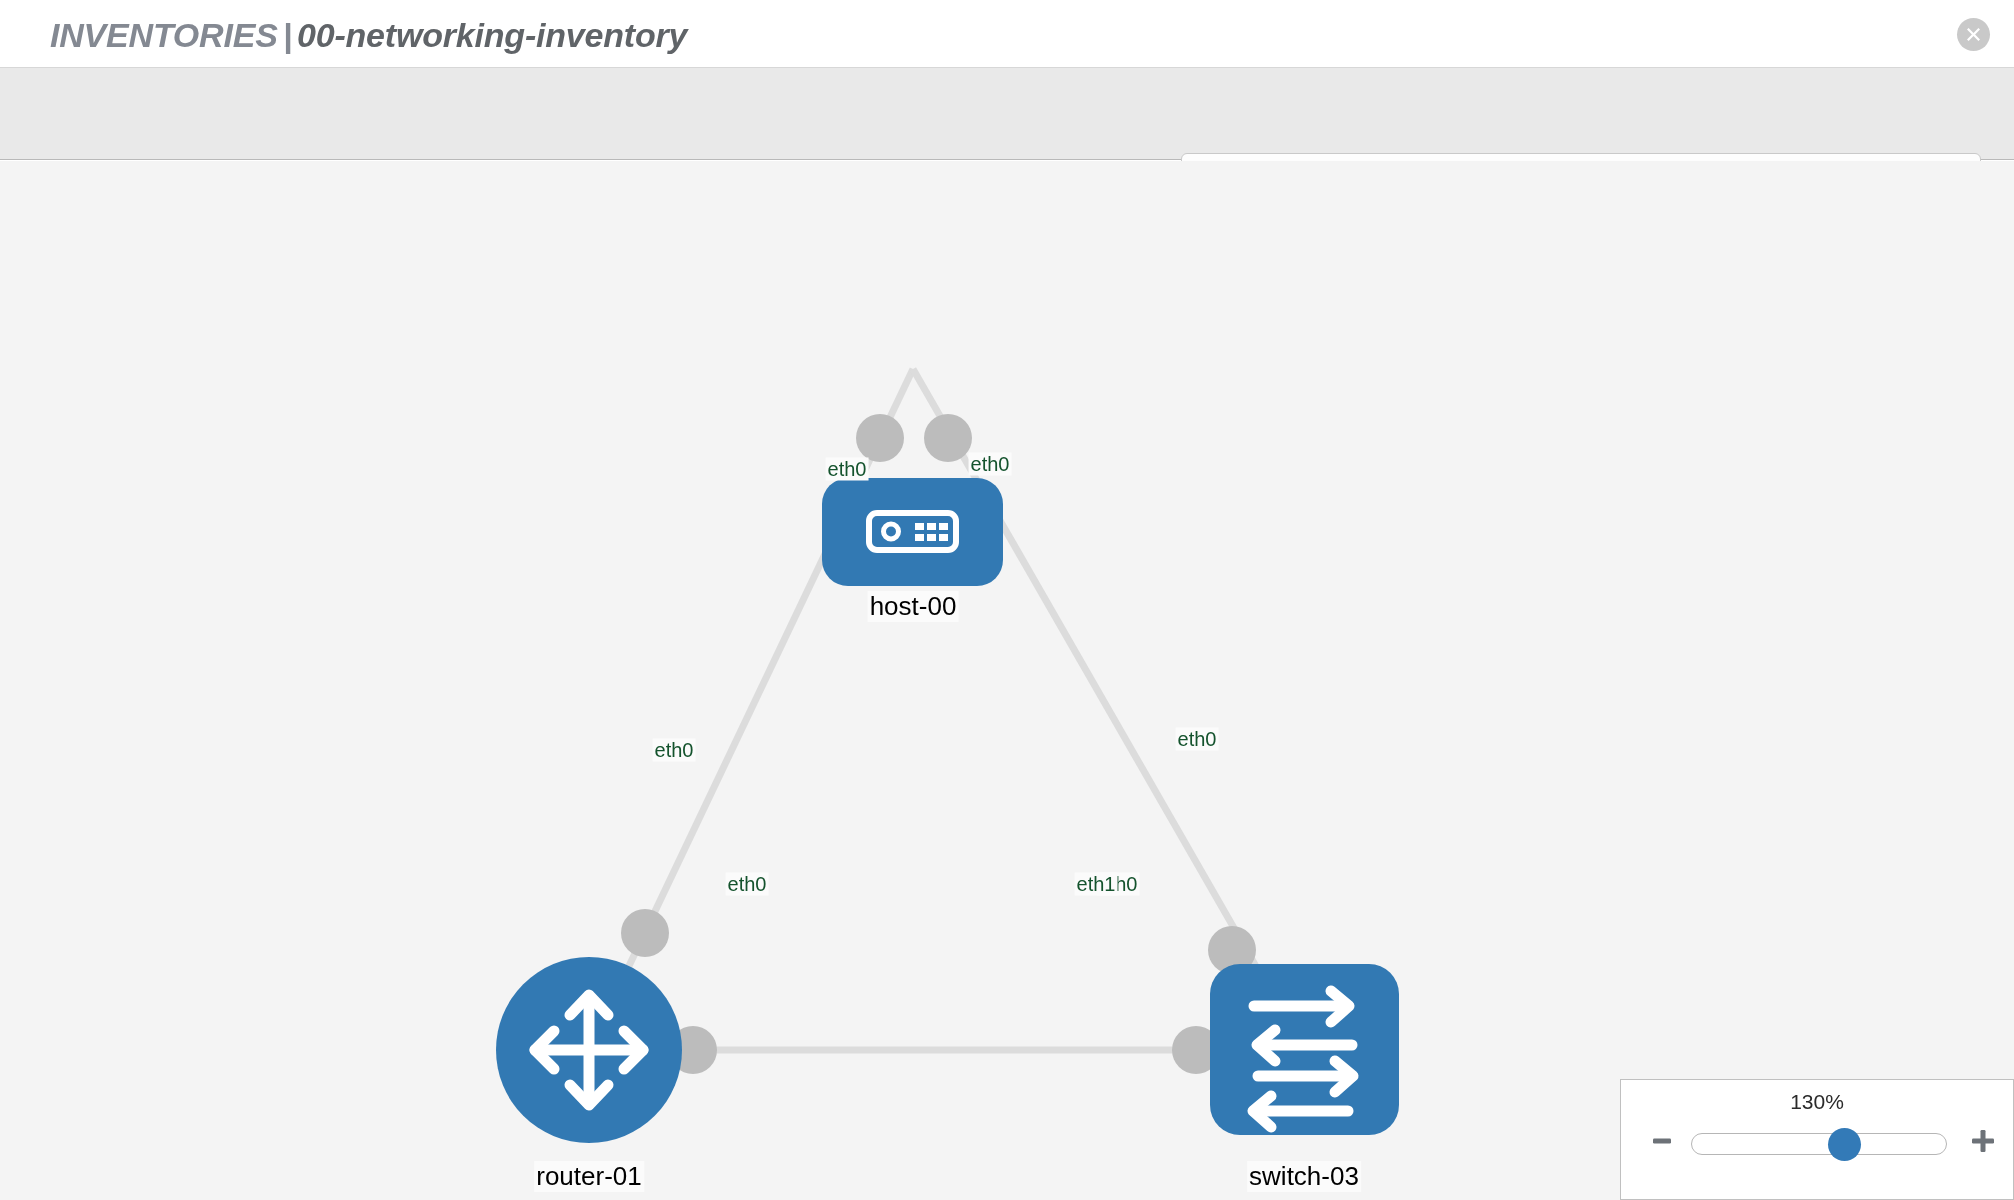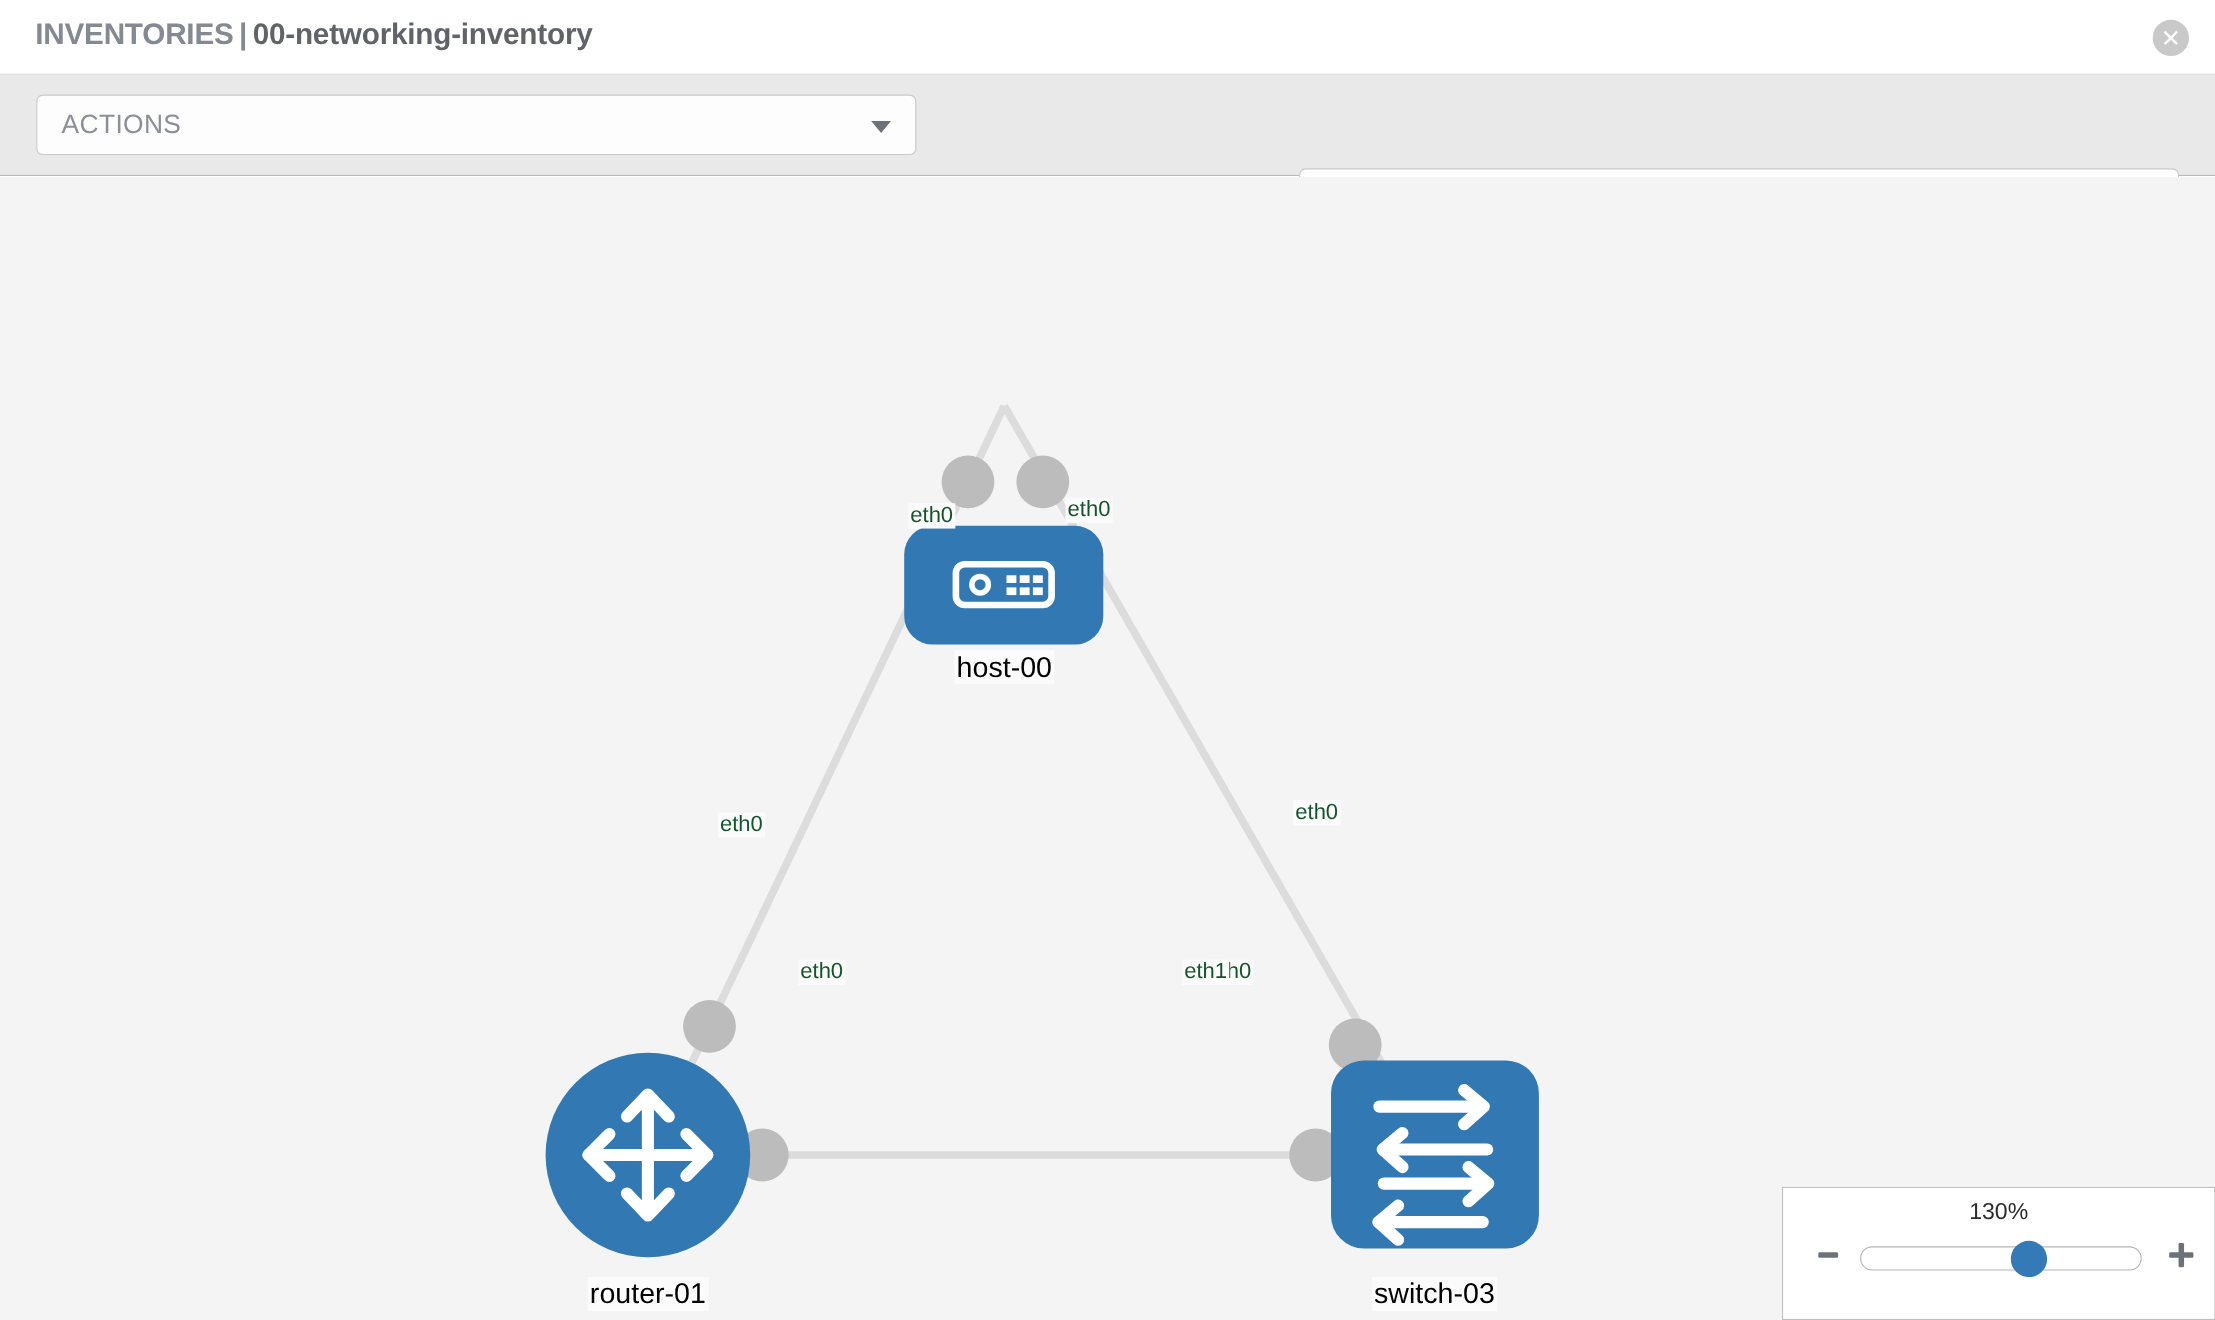--- a/index.html
+++ b/index.html
@@ -13,24 +13,25 @@
   #app { position: relative; width: 2014px; height: 1200px; }
 
   
   .header {
     position: absolute; top: 0; left: 0;
     width: 2014px; height: 68px;
     background: #ffffff;
     border-bottom: 1px solid #d7d7d7;
   }
   .breadcrumb {
-    position: absolute; left: 32px; top: 16px;
-    font-size: 27px; font-weight: bold;
+    position: absolute; left: 50px; top: 16px;
+    font-size: 34px; font-weight: bold;
     letter-spacing: -0.2px;
     white-space: nowrap;
+    font-style: italic;
   }
   .bc-root  { color: #848992; }
   .bc-sep   { color: #848992; font-weight: bold; padding: 0 5px; }
   .bc-leaf  { color: #606468; }
 
   .close-btn {
     position: absolute; right: 24px; top: 18px;
     width: 33px; height: 33px; border-radius: 50%;
     background: #c9c9c9;
     display: flex; align-items: center; justify-content: center;
@@ -167,24 +168,20 @@
       <span>
         <svg width="19" height="19" viewBox="0 0 19 19">
           <path d="M4.6 3.0 L9.5 7.9 L14.4 3.0 L16.0 4.6 L11.1 9.5 L16.0 14.4 L14.4 16.0 L9.5 11.1 L4.6 16.0 L3.0 14.4 L7.9 9.5 L3.0 4.6 Z" fill="#ffffff"></path>
         </svg>
       </span>
     </div>
   </div>
 
   <div class="toolbar">
 
-    <div class="actions-select">
-      <span class="actions-label">ACTIONS</span>
-      <span class="caret"></span>
-    </div>
 
     <div class="tool-icon wrench">
       <span>
         <svg width="34" height="34" viewBox="0 0 24 24">
           <path d="M19.3 4.6a5.2 5.2 0 0 0-6.1 6.5L4.4 19.9a1.6 1.6 0 0 0 0 2.3 1.6 1.6 0 0 0 2.3 0l8.8-8.8a5.2 5.2 0 0 0 6.5-6.1l-3.0 3.0-2.6-.5-.5-2.6z" fill="#868c96"></path>
           <circle cx="5.6" cy="21.0" r="1.1" fill="#ffffff"></circle>
         </svg>
       </span>
     </div>
 

